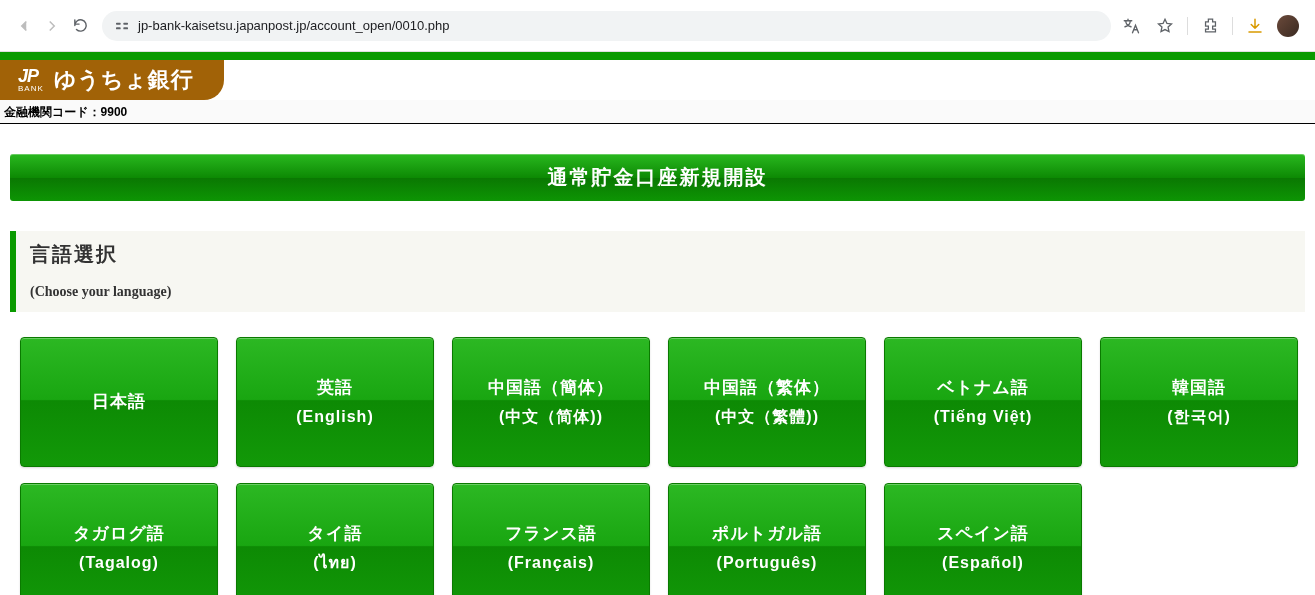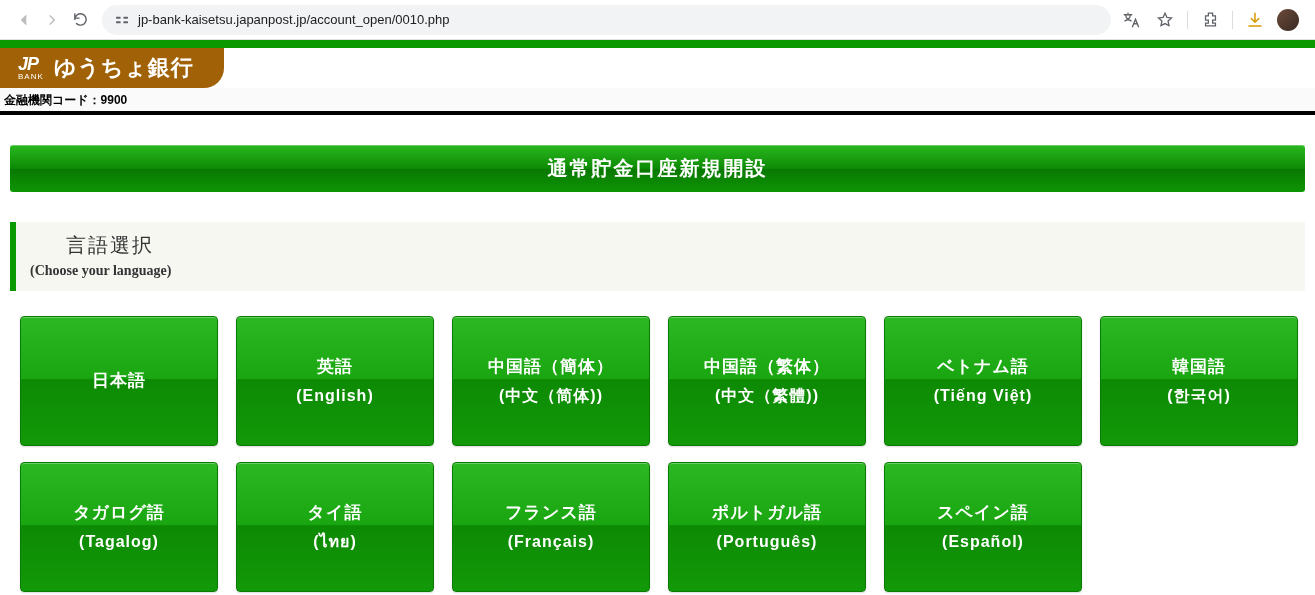--- a/index.html
+++ b/index.html
@@ -2,21 +2,21 @@
 <html><head>
   <meta charset="utf-8">
   <style>
     * { margin: 0; padding: 0; box-sizing: border-box; }
     body { font-family: Arial, "Hiragino Sans", "Meiryo", sans-serif; background: #fff; width: 1315px; }
     
     
     .browser-toolbar {
       display: flex;
       align-items: center;
-      height: 40px;
+      height: 52px;
       padding: 0 10px;
       background: #fff;
       border-bottom: 1px solid #e0e0e0;
     }
     .nav-arrow {
       width: 28px;
       height: 28px;
       display: flex;
       align-items: center;
       justify-content: center;
@@ -114,21 +114,21 @@
     .bank-name {
       color: #fff;
       font-size: 22px;
       font-weight: bold;
       letter-spacing: 1px;
     }
     .inst-code {
       font-size: 12px;
       font-weight: bold;
       padding: 4px 4px 2px 4px;
-      border-bottom: 4px solid #000000;
+      border-bottom: 1px solid #000000;
       background: #fafafa;
     }
     
     
     .page-content { padding: 0 0 20px 0; }
     
     .page-title-bar {
       margin: 30px 10px 30px 10px;
       background: linear-gradient(to bottom, #29b81f 0%, #0d8a04 50%, #0a7802 51%, #0d9504 100%);
       color: #fff;
@@ -142,30 +142,29 @@
     }
     
     .section-box {
       margin: 0 10px;
       background: #f7f7f2;
       border-left: 6px solid #0a9a00;
       padding: 10px 14px 12px 14px;
     }
     .section-title {
       font-size: 20px;
-      font-weight: normal;
+      font-weight: bold;
       color: #333;
       letter-spacing: 2px;
-      margin-left: 36px;
     }
     .section-sub {
       font-size: 14px;
       color: #333;
       font-weight: bold;
-      margin-top: 4px;
+      margin-top: 16px;
       font-family: Georgia, serif;
     }
     
     .lang-grid {
       margin: 25px 10px 0 20px;
       display: grid;
       grid-template-columns: repeat(6, 198px);
       gap: 16px 18px;
     }
     .lang-btn {

